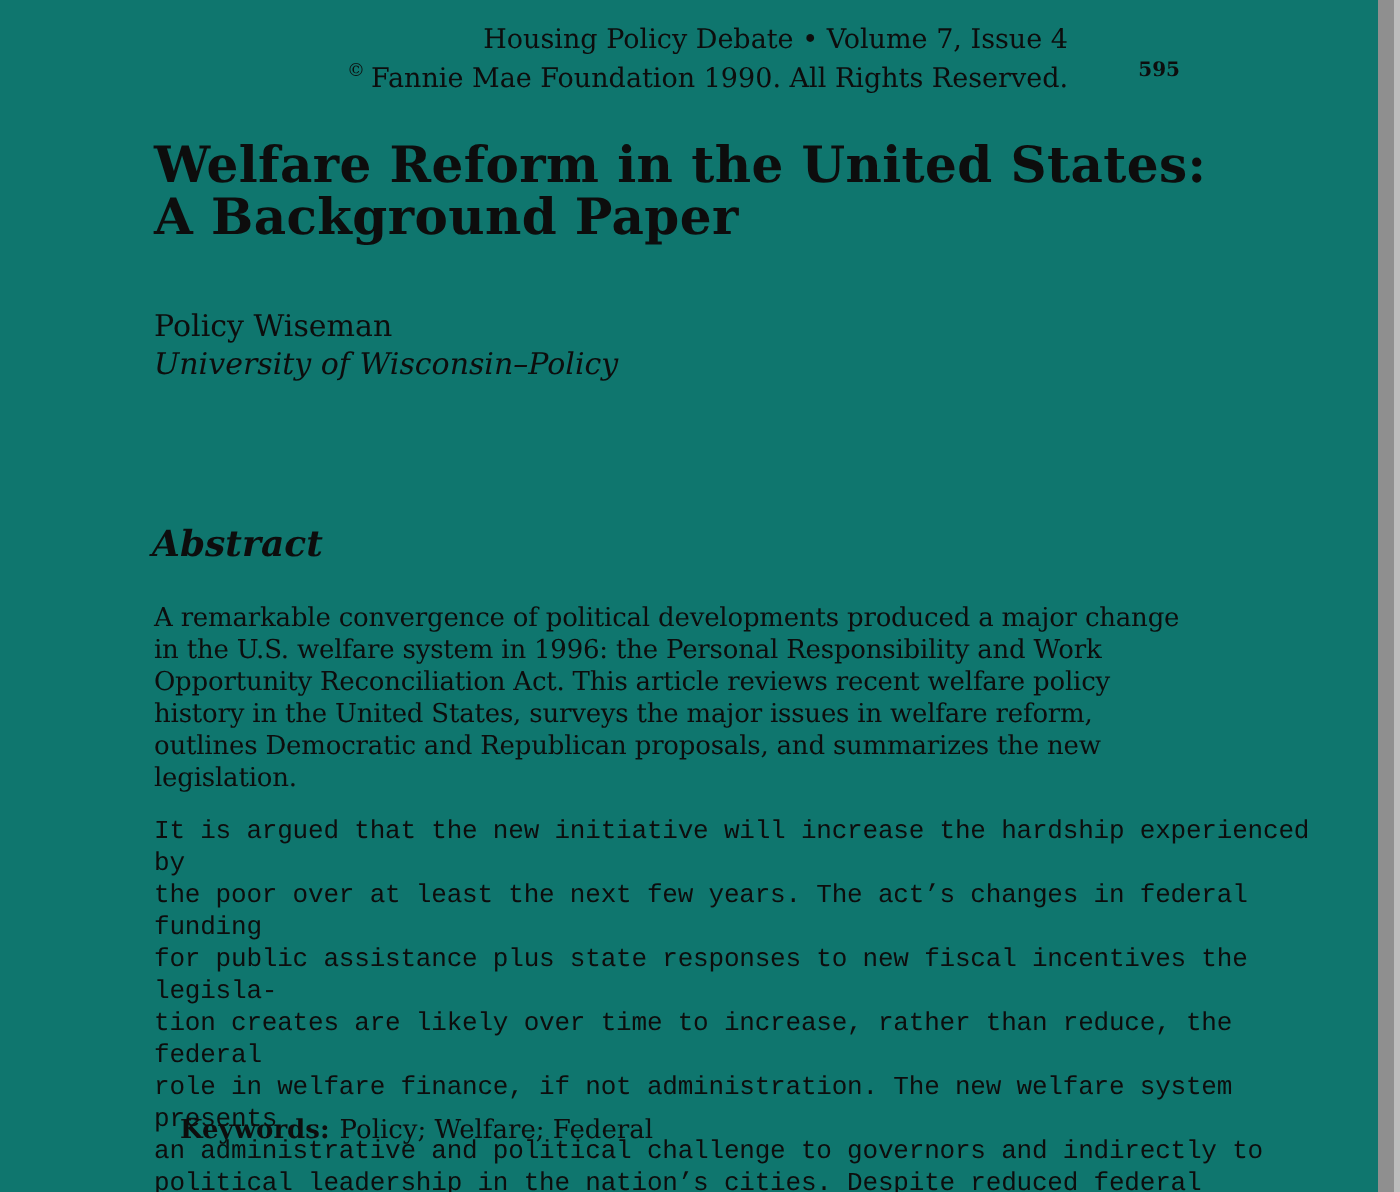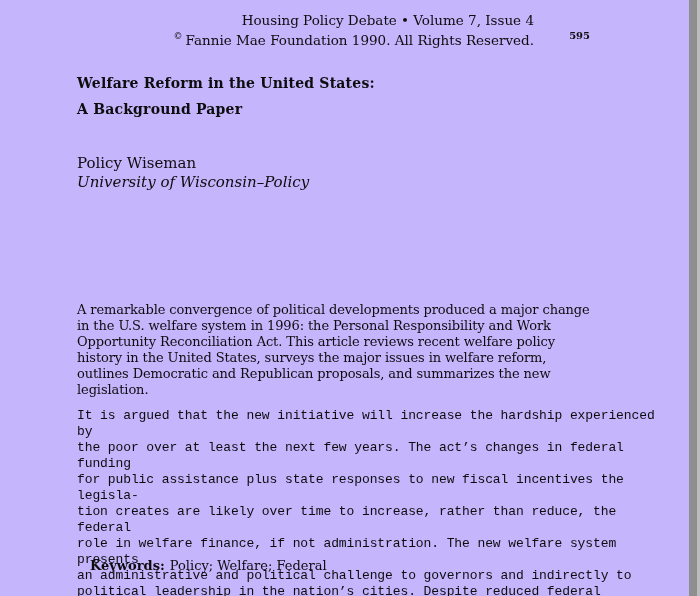--- a/index.html
+++ b/index.html
@@ -4,21 +4,21 @@
 <style>
   html, body {
     margin: 0;
     padding: 0;
     background: #ffffff;
   }
   .page {
     position: relative;
     width: 700px;
     height: 596px;
-    background: #c4b5fd;
+    background: #0f766e;
     overflow: hidden;
     font-family: "DejaVu Serif", "Liberation Serif", serif;
     color: #0d0d0d;
   }
   .journal-header {
     position: absolute;
     top: 12px;
     right: 166px;
     text-align: right;
     font-size: 13.5px;
@@ -35,21 +35,21 @@
     right: 110px;
     font-size: 10px;
     line-height: 16px;
     font-weight: bold;
   }
   .article-title {
     position: absolute;
     top: 70px;
     left: 77px;
     margin: 0;
-    font-size: 14px;
+    font-size: 25px;
     line-height: 26px;
     font-weight: bold;
     white-space: pre-line;
     letter-spacing: 0.2px;
   }
   .author-block {
     position: absolute;
     top: 154px;
     left: 77px;
     font-size: 15px;
@@ -118,20 +118,21 @@
   <div class="page-number">595</div>
 
   <h1 class="article-title">Welfare Reform in the United States:
 A Background Paper</h1>
 
   <div class="author-block">
     <div>Policy Wiseman</div>
     <div class="affiliation">University of Wisconsin–Policy</div>
   </div>
 
+  <h2 class="abstract-heading">Abstract</h2>
 
   <p class="body-para para-1">A remarkable convergence of political developments produced a major change
 in the U.S. welfare system in 1996: the Personal Responsibility and Work
 Opportunity Reconciliation Act. This article reviews recent welfare policy
 history in the United States, surveys the major issues in welfare reform,
 outlines Democratic and Republican proposals, and summarizes the new
 legislation.</p>
 
   <p class="body-para para-2">It is argued that the new initiative will increase the hardship experienced by
 the poor over at least the next few years. The act’s changes in federal funding

